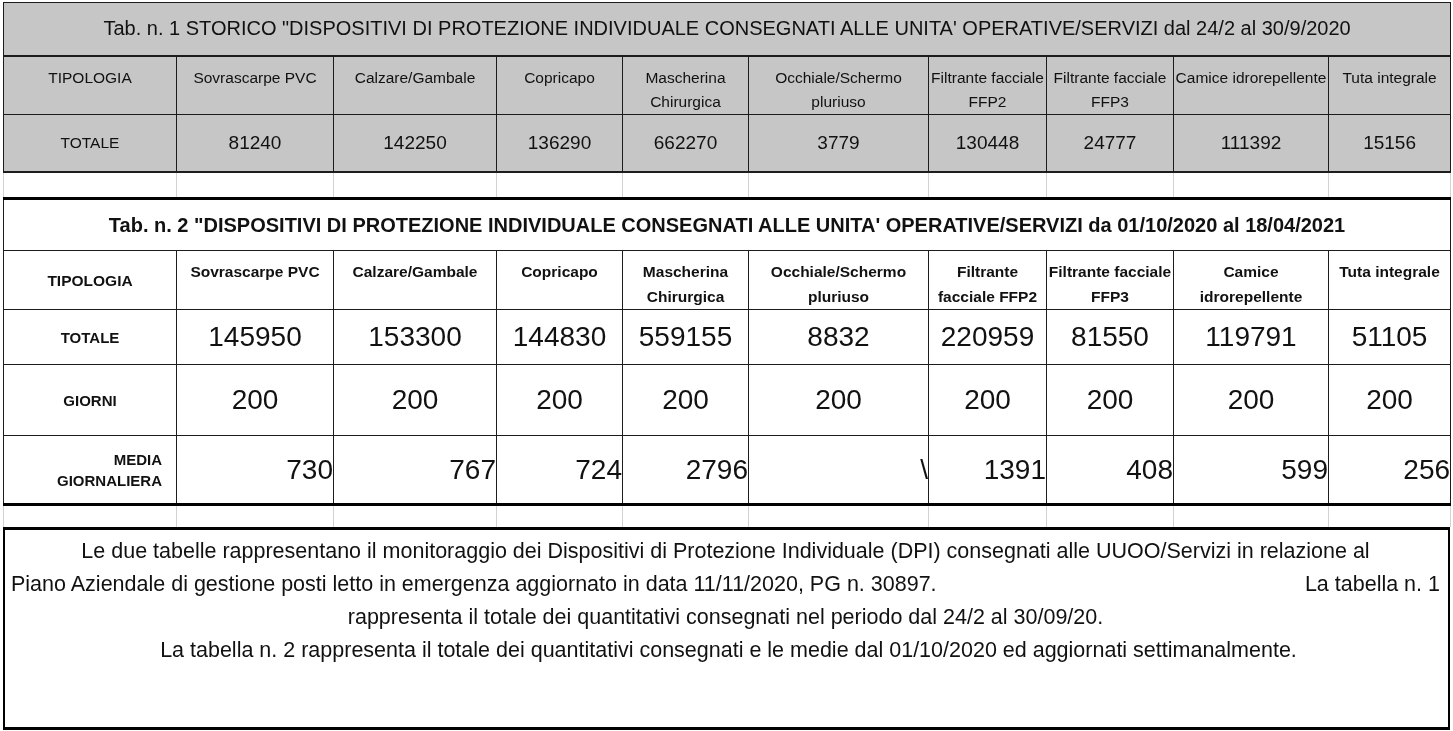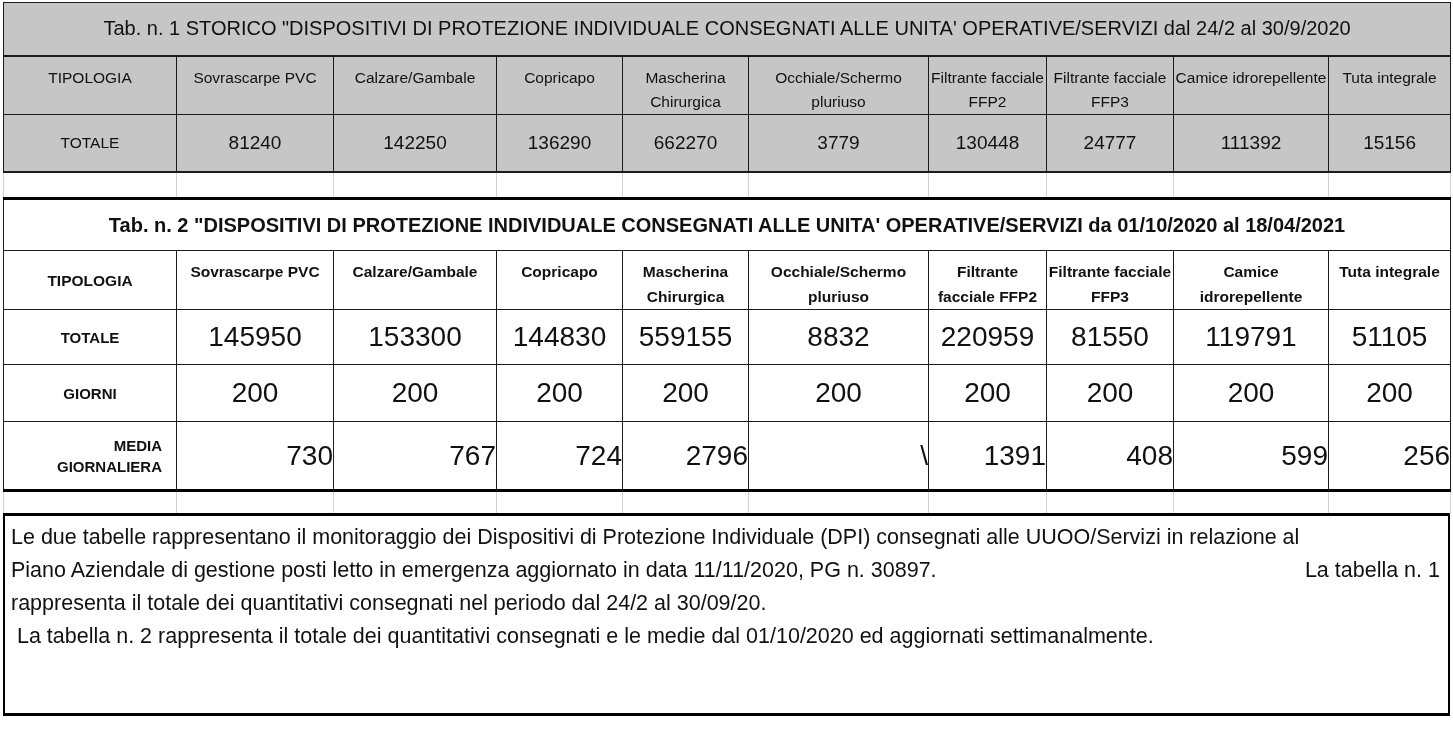--- a/index.html
+++ b/index.html
@@ -38,21 +38,21 @@
   .t2 td { border: 1px solid #1c1c1c; background: #ffffff; text-align: center; }
   .t2 .row-title td { height: 52px; font-size: 20px; font-weight: bold; vertical-align: middle; border-top: 3px solid #000; }
   .t2 .row-head td {
     height: 56px; font-size: 15.5px; font-weight: bold; vertical-align: top;
     padding-top: 8px; line-height: 25px;
   }
   .t2 .row-head td.lbl { vertical-align: middle; padding-top: 0; }
   .t2 .row-data td { font-size: 28px; vertical-align: middle; }
   .t2 .row-data td.lbl { font-size: 15px; font-weight: bold; line-height: 21px; padding: 0 14px; }
   .t2 .row-totale td { height: 55px; }
-  .t2 .row-giorni td { height: 57px; }
+  .t2 .row-giorni td { height: 71px; }
   .t2 .row-media  td { height: 69px; border-bottom: 3px solid #000; text-align: right; }
 
   
   .gap td {
     height: 25px; background: #ffffff;
     border: none; border-right: 1px solid #d2d2d2;
     border-bottom: none; border-top: none;
   }
   .gap td:first-child { border-left: 1px solid #d2d2d2; }
   .t2 .gap td { height: 22px; border-bottom: none; border-top: none; }
@@ -62,20 +62,21 @@
     width: 1447px;
     border: 2px solid #000;
     border-top-width: 3px;
     border-bottom-width: 3px;
     min-height: 203px;
     padding: 5px 8px 0 6px;
     font-size: 21.5px;
     line-height: 33px;
     color: #111111;
     background: #ffffff;
+    text-align: center;
   }
   .textbox .line { white-space: pre-wrap; }
   .textbox .line2 { display: flex; justify-content: space-between; }
 </style>
 </head>
 <body>
 
 <div class="page">
 
   <table class="t1">

